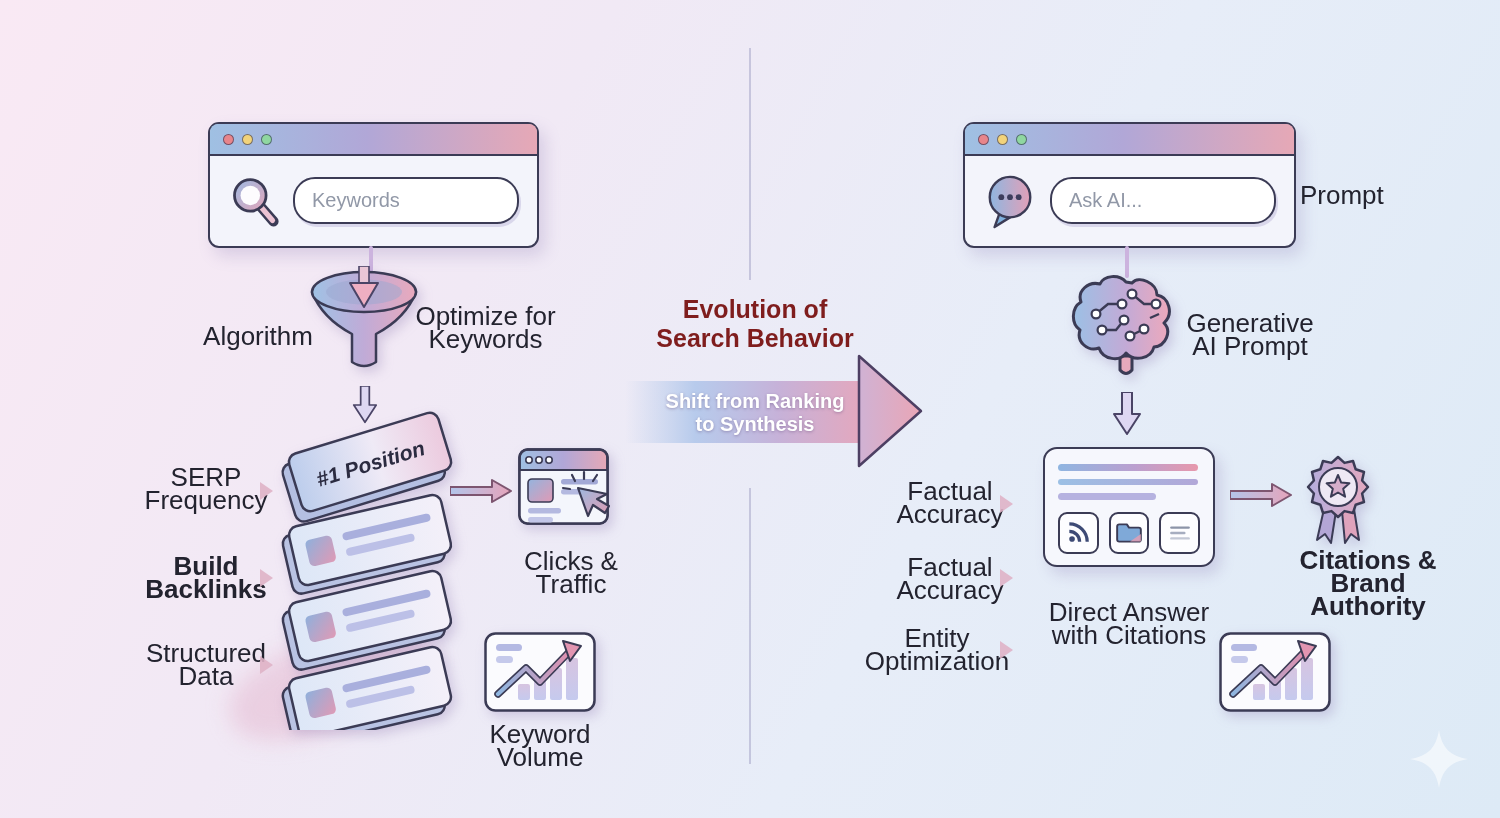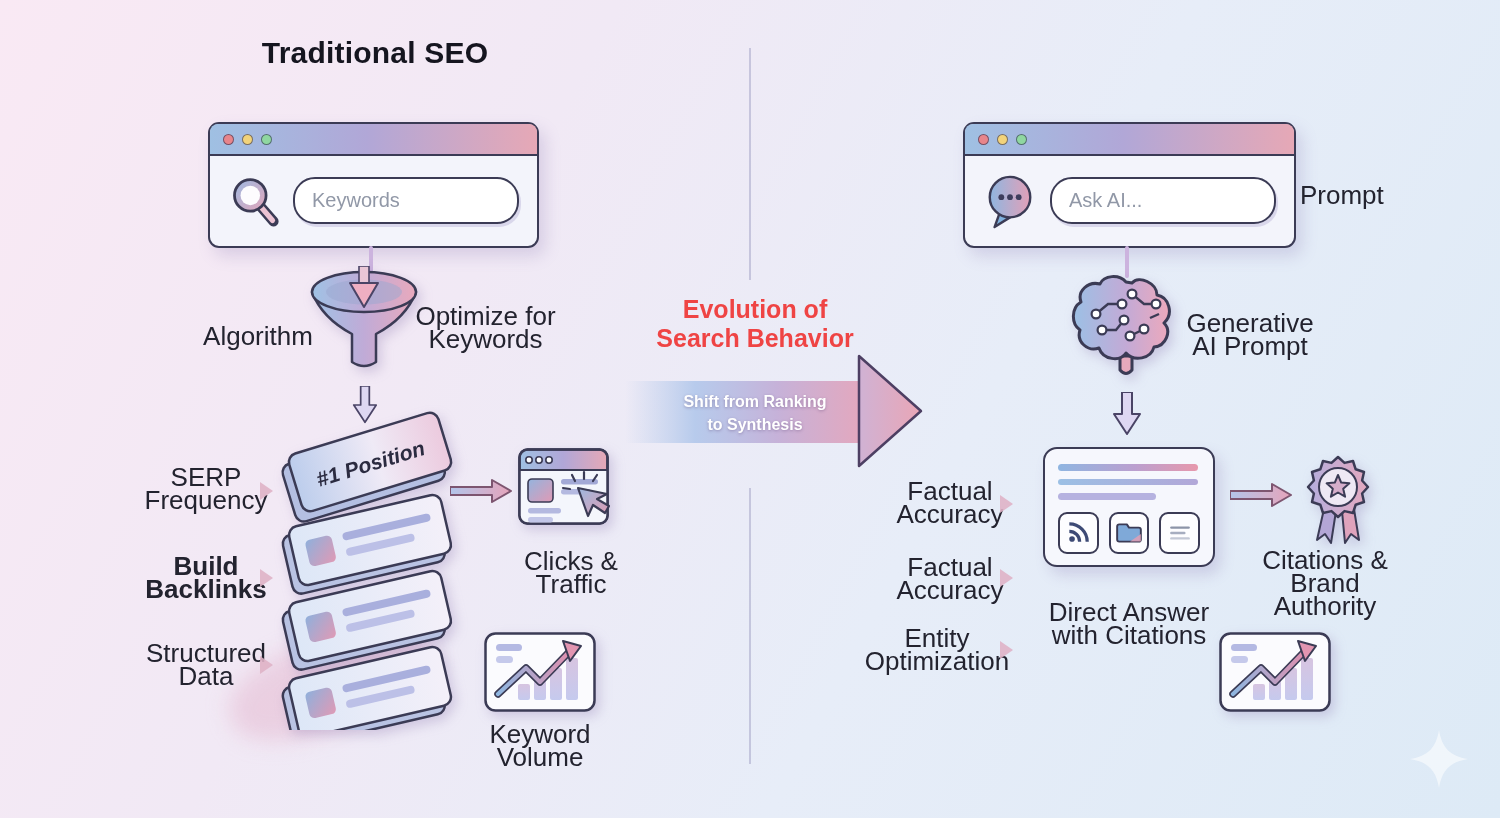--- a/index.html
+++ b/index.html
@@ -6,22 +6,22 @@
   body{
     width:1500px;height:818px;overflow:hidden;
     font-family:"Liberation Sans","DejaVu Sans",sans-serif;
     background:linear-gradient(118deg,#f9e9f4 0%,#f1e9f5 32%,#e7edf8 62%,#ddeaf6 100%);
     color:#1e1e2b;
   }
   .abs{position:absolute;}
   #canvas{position:relative;width:1500px;height:818px;}
   .title{font-size:30px;font-weight:700;text-align:center;white-space:nowrap;color:#15151f;letter-spacing:.2px;}
   .lbl{font-size:26px;line-height:23px;text-align:center;white-space:pre-line;color:#23232f;}
-  .heading{font-size:25px;line-height:29px;font-weight:700;text-align:center;white-space:pre-line;color:#ef4444;}
-  .arrow-text{font-size:16px;line-height:23px;font-weight:700;text-align:center;white-space:pre-line;color:#ffffff;text-shadow:0 1px 3px rgba(96,72,120,.45);}
+  .heading{font-size:25px;line-height:29px;font-weight:700;text-align:center;white-space:pre-line;color:#7f1d1d;}
+  .arrow-text{font-size:20px;line-height:23px;font-weight:700;text-align:center;white-space:pre-line;color:#ffffff;text-shadow:0 1px 3px rgba(96,72,120,.45);}
   .divider{width:2px;background:rgba(160,160,195,.5);}
   .win{border:2.5px solid #3b3b55;border-radius:11px;background:#f3f4fb;box-shadow:6px 8px 16px rgba(125,105,170,.22);}
   .win-header{height:30px;border-bottom:2.5px solid #3b3b55;border-radius:8px 8px 0 0;display:flex;align-items:center;gap:8px;padding-left:13px;
     background:linear-gradient(90deg,#9fc0e3 0%,#b1a7d7 48%,#e6a8b6 100%);}
   .dot{width:11px;height:11px;border-radius:50%;border:1.6px solid rgba(45,45,75,.6);box-sizing:border-box;}
   .dot-red{background:#e8858b;} .dot-yellow{background:#f2d37a;} .dot-green{background:#8fd7a0;}
   .win-body{display:flex;align-items:center;gap:13px;padding:0 18px;height:calc(100% - 33px);}
   .pill{flex:1;height:43px;border:2.5px solid #3b3b55;border-radius:22px;background:#ffffff;display:flex;align-items:center;
     padding-left:17px;color:#9198a7;font-size:20px;box-shadow:2px 3px 0 rgba(150,140,195,.28);}
   .conn{width:4px;background:#ccb3de;border-radius:2px;}
@@ -35,21 +35,20 @@
   .abar3{width:98px;background:#b6b2e0;}
   .mini-icons{display:flex;gap:10px;margin-top:4px;}
   .mini-box{width:42px;height:38px;border:2.2px solid #3b3b55;border-radius:9px;background:#fdfdff;display:flex;align-items:center;justify-content:center;}
   .stack-shadow{background:rgba(222,152,182,.32);filter:blur(11px);transform:rotate(-20deg);border-radius:45%;}
 </style>
 </head>
 <body>
 
 <div id="canvas">
 
-  <div class="abs title" style="left:130px;top:36px;width:490px;">Traditional SEO</div>
 
   <div class="abs divider" style="left:749px;top:48px;height:232px;"></div>
   <div class="abs divider" style="left:749px;top:488px;height:276px;"></div>
 
   <div class="abs win" style="left:208px;top:122px;width:327px;height:122px;">
     <div class="win-header">
       <div class="dot dot-red"></div>
       <div class="dot dot-yellow"></div>
       <div class="dot dot-green"></div>
     </div>
@@ -369,21 +368,21 @@
       <stop offset="0" stop-color="#b4aedd"></stop>
           <stop offset="1" stop-color="#e4a9bf"></stop>
         </linearGradient>
       </defs>
     <polygon points="26,64 38,66 33,98 27,89 19,95" fill="#b3a6d6" stroke="#3b3b55" stroke-width="2" stroke-linejoin="round"></polygon>
     <polygon points="44,66 56,64 61,95 53,89 47,98" fill="#dfa3bc" stroke="#3b3b55" stroke-width="2" stroke-linejoin="round"></polygon>
     <polygon points="70,42 64.1,48.5 66,57 57.7,59.7 55,68 46.5,66.1 40,72 33.5,66.1 25,68 22.3,59.7 14,57 15.9,48.5 10,42 15.9,35.5 14,27 22.3,24.3 25,16 33.5,17.9 40,12 46.5,17.9 55,16 57.7,24.3 66,27 64.1,35.5" fill="url(#bdg)" stroke="#3b3b55" stroke-width="2.5" stroke-linejoin="round"></polygon>
     <circle cx="40" cy="42" r="19" fill="#eee8f4" stroke="#3b3b55" stroke-width="2"></circle>
     <polygon points="40,30 43.2,37.6 51.4,38.3 45.2,43.7 47.1,51.7 40,47.5 32.9,51.7 34.8,43.7 28.6,38.3 36.8,37.6" fill="#d5aecb" stroke="#3b3b55" stroke-width="2" stroke-linejoin="round"></polygon>
   </svg>
-  <div class="abs lbl" style="left:1249px;top:549px;width:152px;">Citations &amp;
+  <div class="abs lbl" style="left:1292px;top:549px;width:152px;font-weight:bold;">Citations &amp;
 Brand Authority</div>
 
   <svg class="abs icon-shadow" style="left:1219px;top:632px;" width="112" height="80" viewBox="0 0 112 80">
     <defs>
       <linearGradient id="kb2" x1="0" y1="0" x2="0" y2="1">
         <stop offset="0" stop-color="#d5c2df"></stop>
           <stop offset="1" stop-color="#c3c8ee"></stop>
         </linearGradient>
       <linearGradient id="kl2" x1="0" y1="0" x2="1" y2="0">
         <stop offset="0" stop-color="#8fb6e0"></stop>

